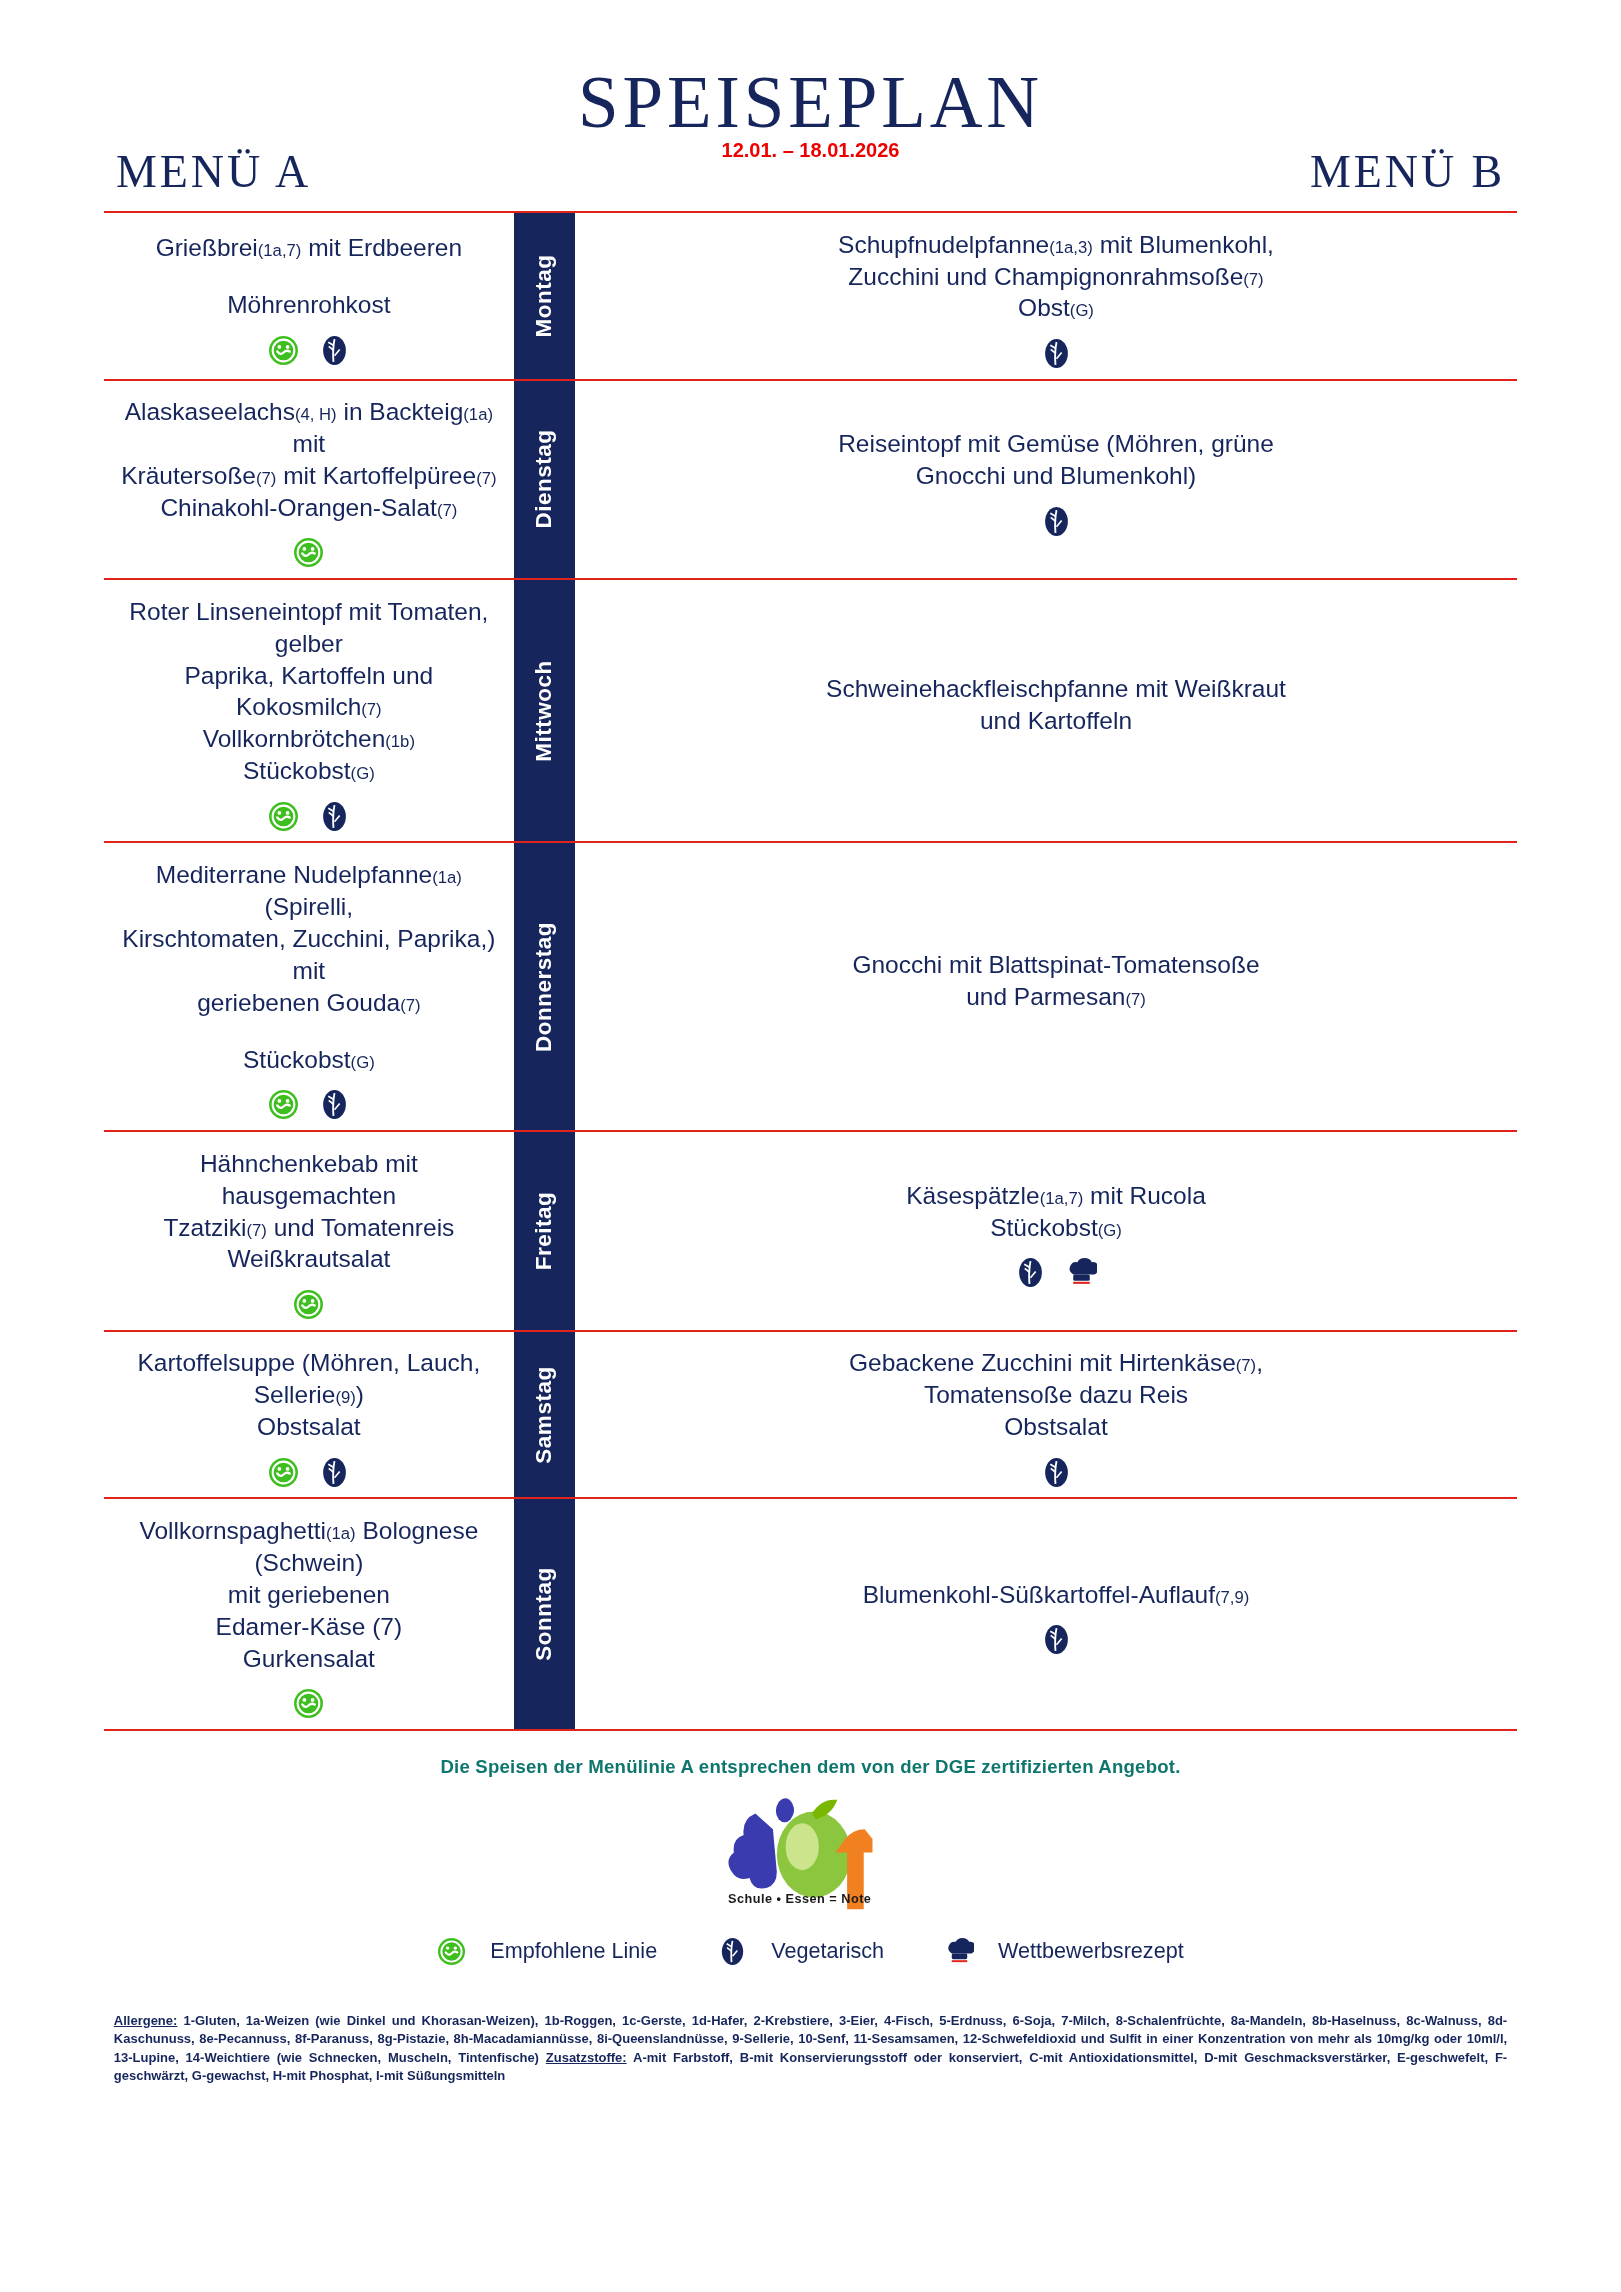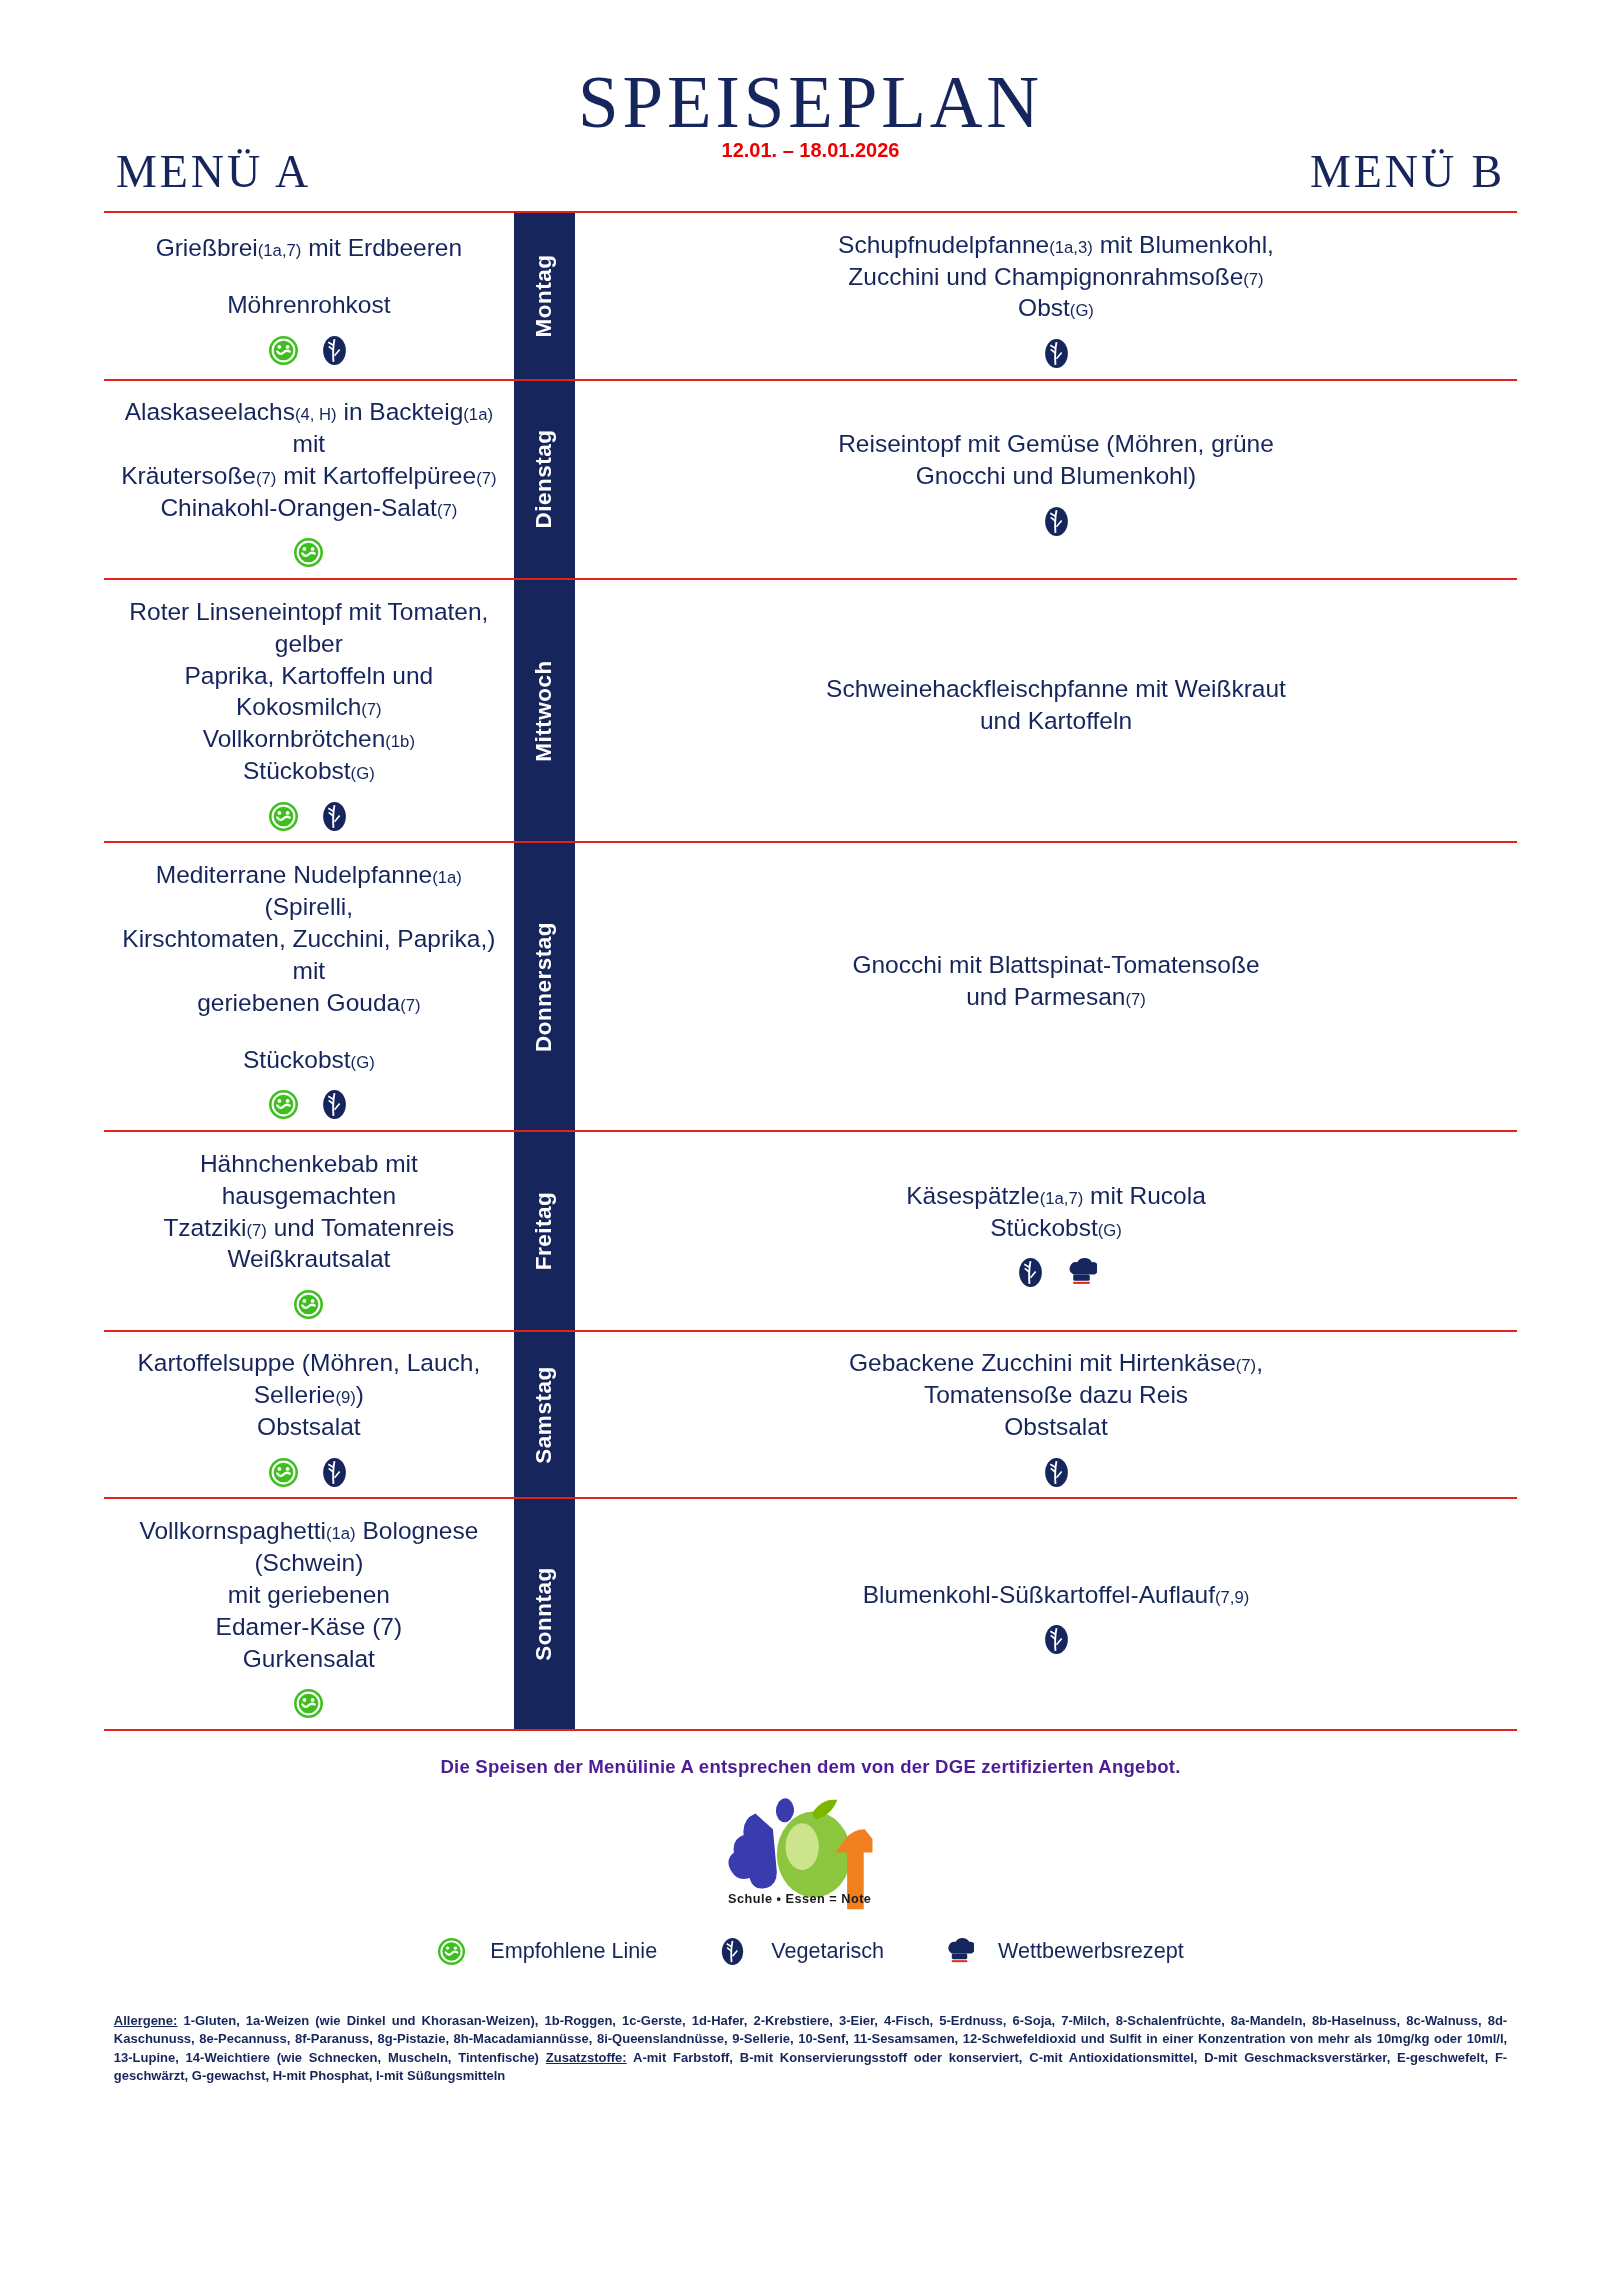--- a/index.html
+++ b/index.html
@@ -150,21 +150,21 @@
   
   .footer {
     margin: 0 104px;
     width: 1413px;
     text-align: center;
   }
   .dge-note {
     margin-top: 25.5px;
     font-size: 18.6px;
     font-weight: bold;
-    color: #4c1d95;
+    color: #0f766e;
     letter-spacing: 0.2px;
   }
   .logo-wrap {
     margin-top: 15.7px;
     display: flex;
     justify-content: center;
   }
   .legend {
     margin-top: 19.6px;
     display: flex;

